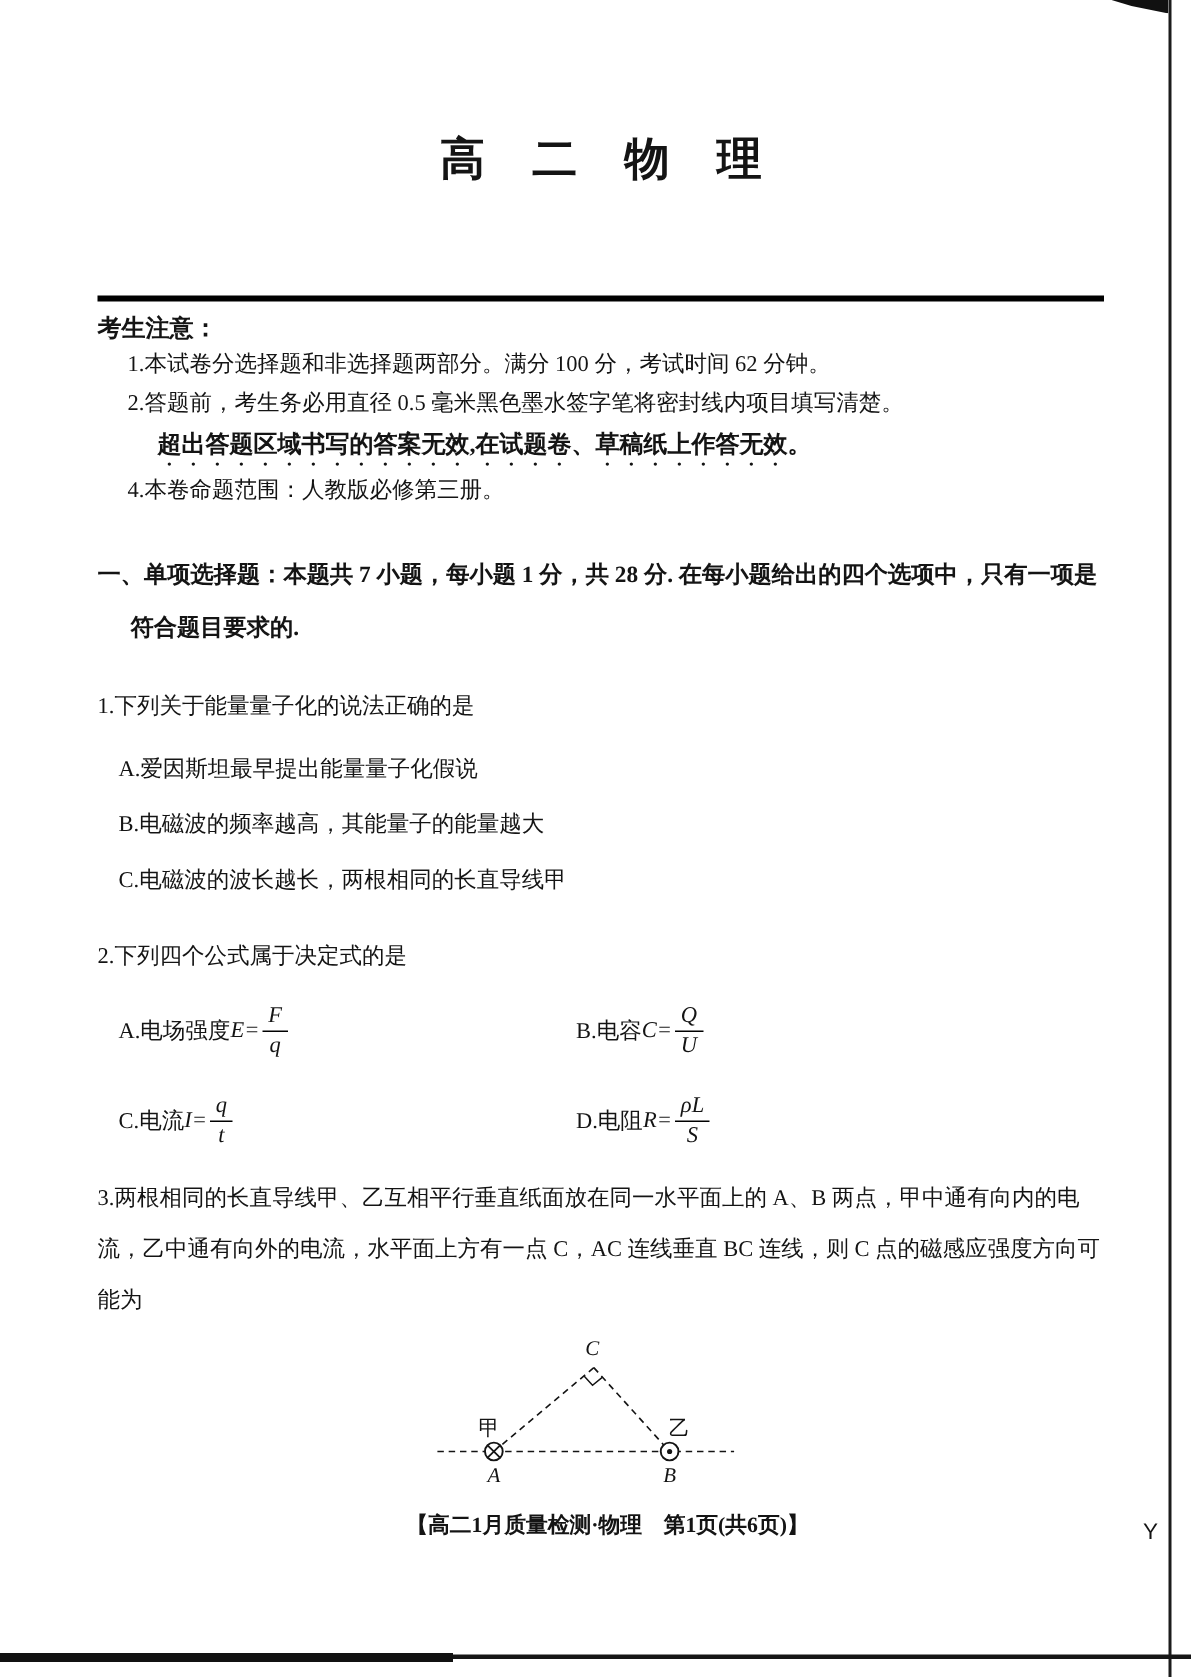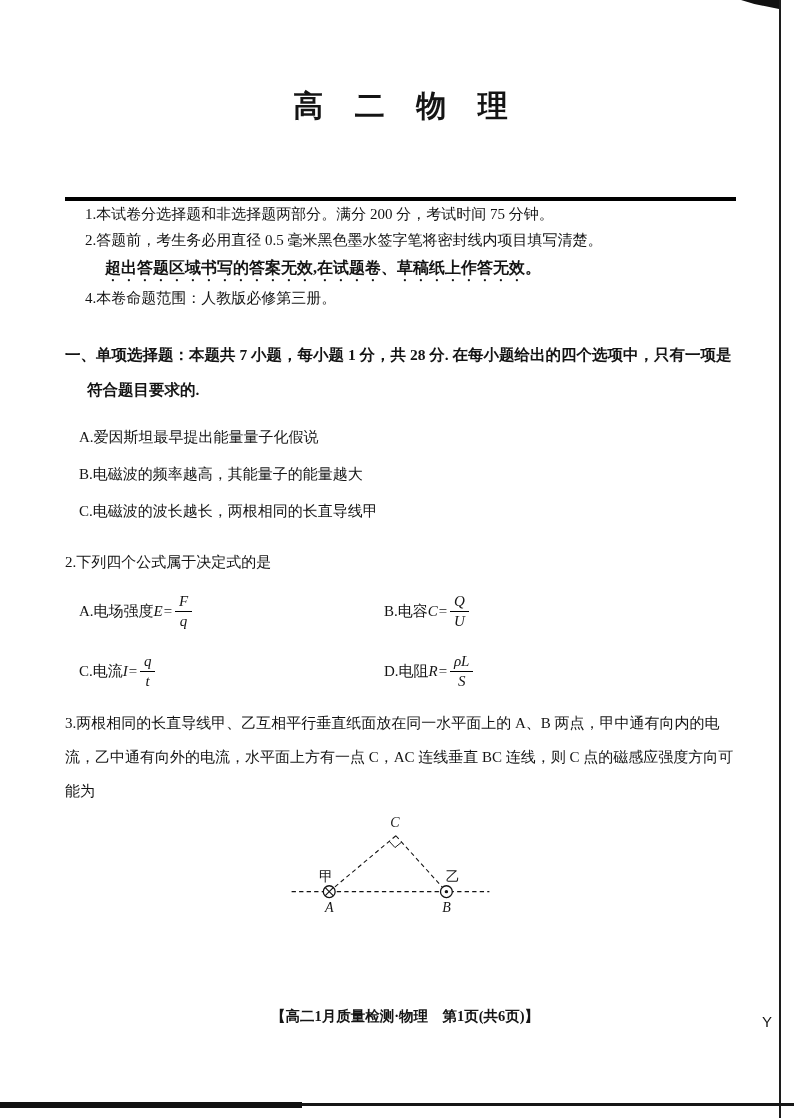--- a/index.html
+++ b/index.html
@@ -112,29 +112,31 @@
 </head>
 <body>
 
 <div class="content">
 
   <h1 class="title">高 二 物 理</h1>
 
   <div class="double-rule"></div>
 
   <div>
-    <p class="note">1.本试卷分选择题和非选择题两部分。满分 200 分，考试时间 75 分钟。</p>
+    <div class="notice-heading">考生注意：</div>
+    <p class="note">1.本试卷分选择题和非选择题两部分。满分 100 分，考试时间 62 分钟。</p>
     <p class="note">2.答题前，考生务必用直径 0.5 毫米黑色墨水签字笔将密封线内项目填写清楚。</p>
     <p class="note note-cont"><span class="emph">超出答题区域书写的答案无效,在试题卷、草稿纸上作答无效。</span></p>
     <p class="note">4.本卷命题范围：人教版必修第三册。</p>
   </div>
 
   <div class="section-heading">一、单项选择题：本题共 7 小题，每小题 1 分，共 28 分. 在每小题给出的四个选项中，只有一项是符合题目要求的.</div>
 
   <div class="q1">
+    <p class="q-stem">1.下列关于能量量子化的说法正确的是</p>
     <p class="opt">A.爱因斯坦最早提出能量量子化假说</p>
     <p class="opt">B.电磁波的频率越高，其能量子的能量越大</p>
     <p class="opt">C.电磁波的波长越长，两根相同的长直导线甲</p>
   </div>
 
   <div class="q2">
     <p class="q-stem">2.下列四个公式属于决定式的是</p>
     <div class="q2-options">
       <div class="opt">
         <span>A.电场强度 </span>

